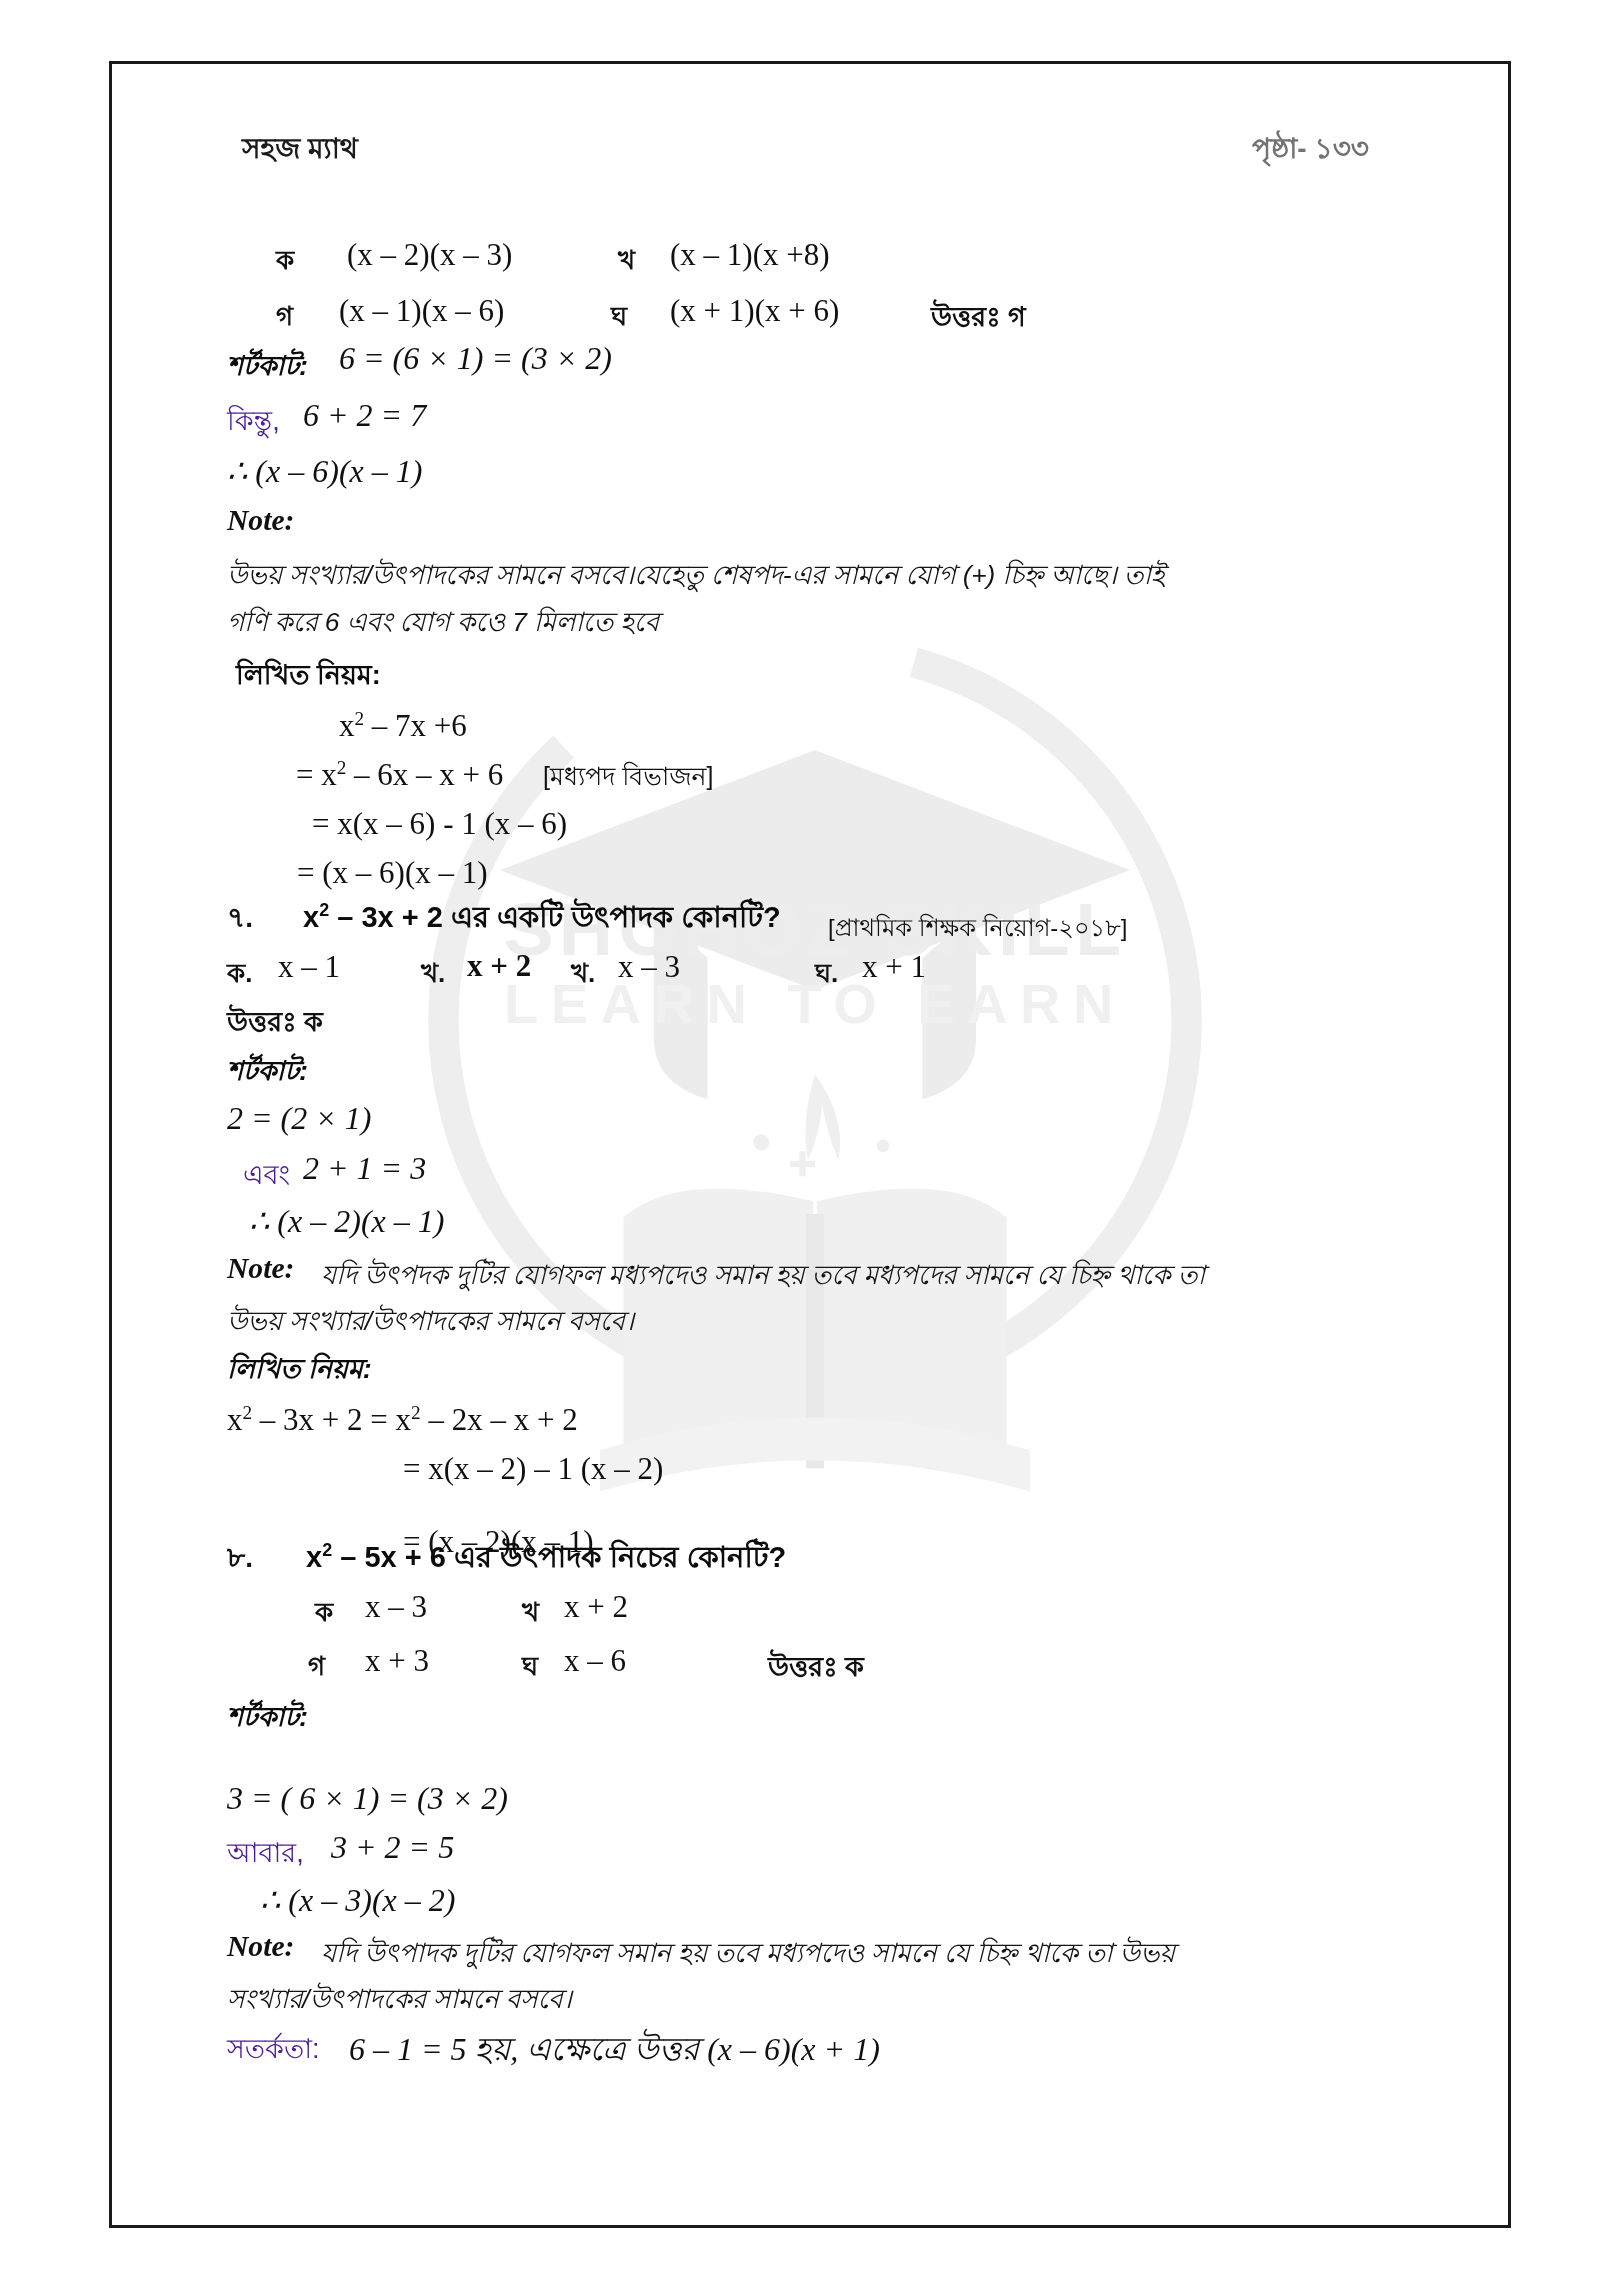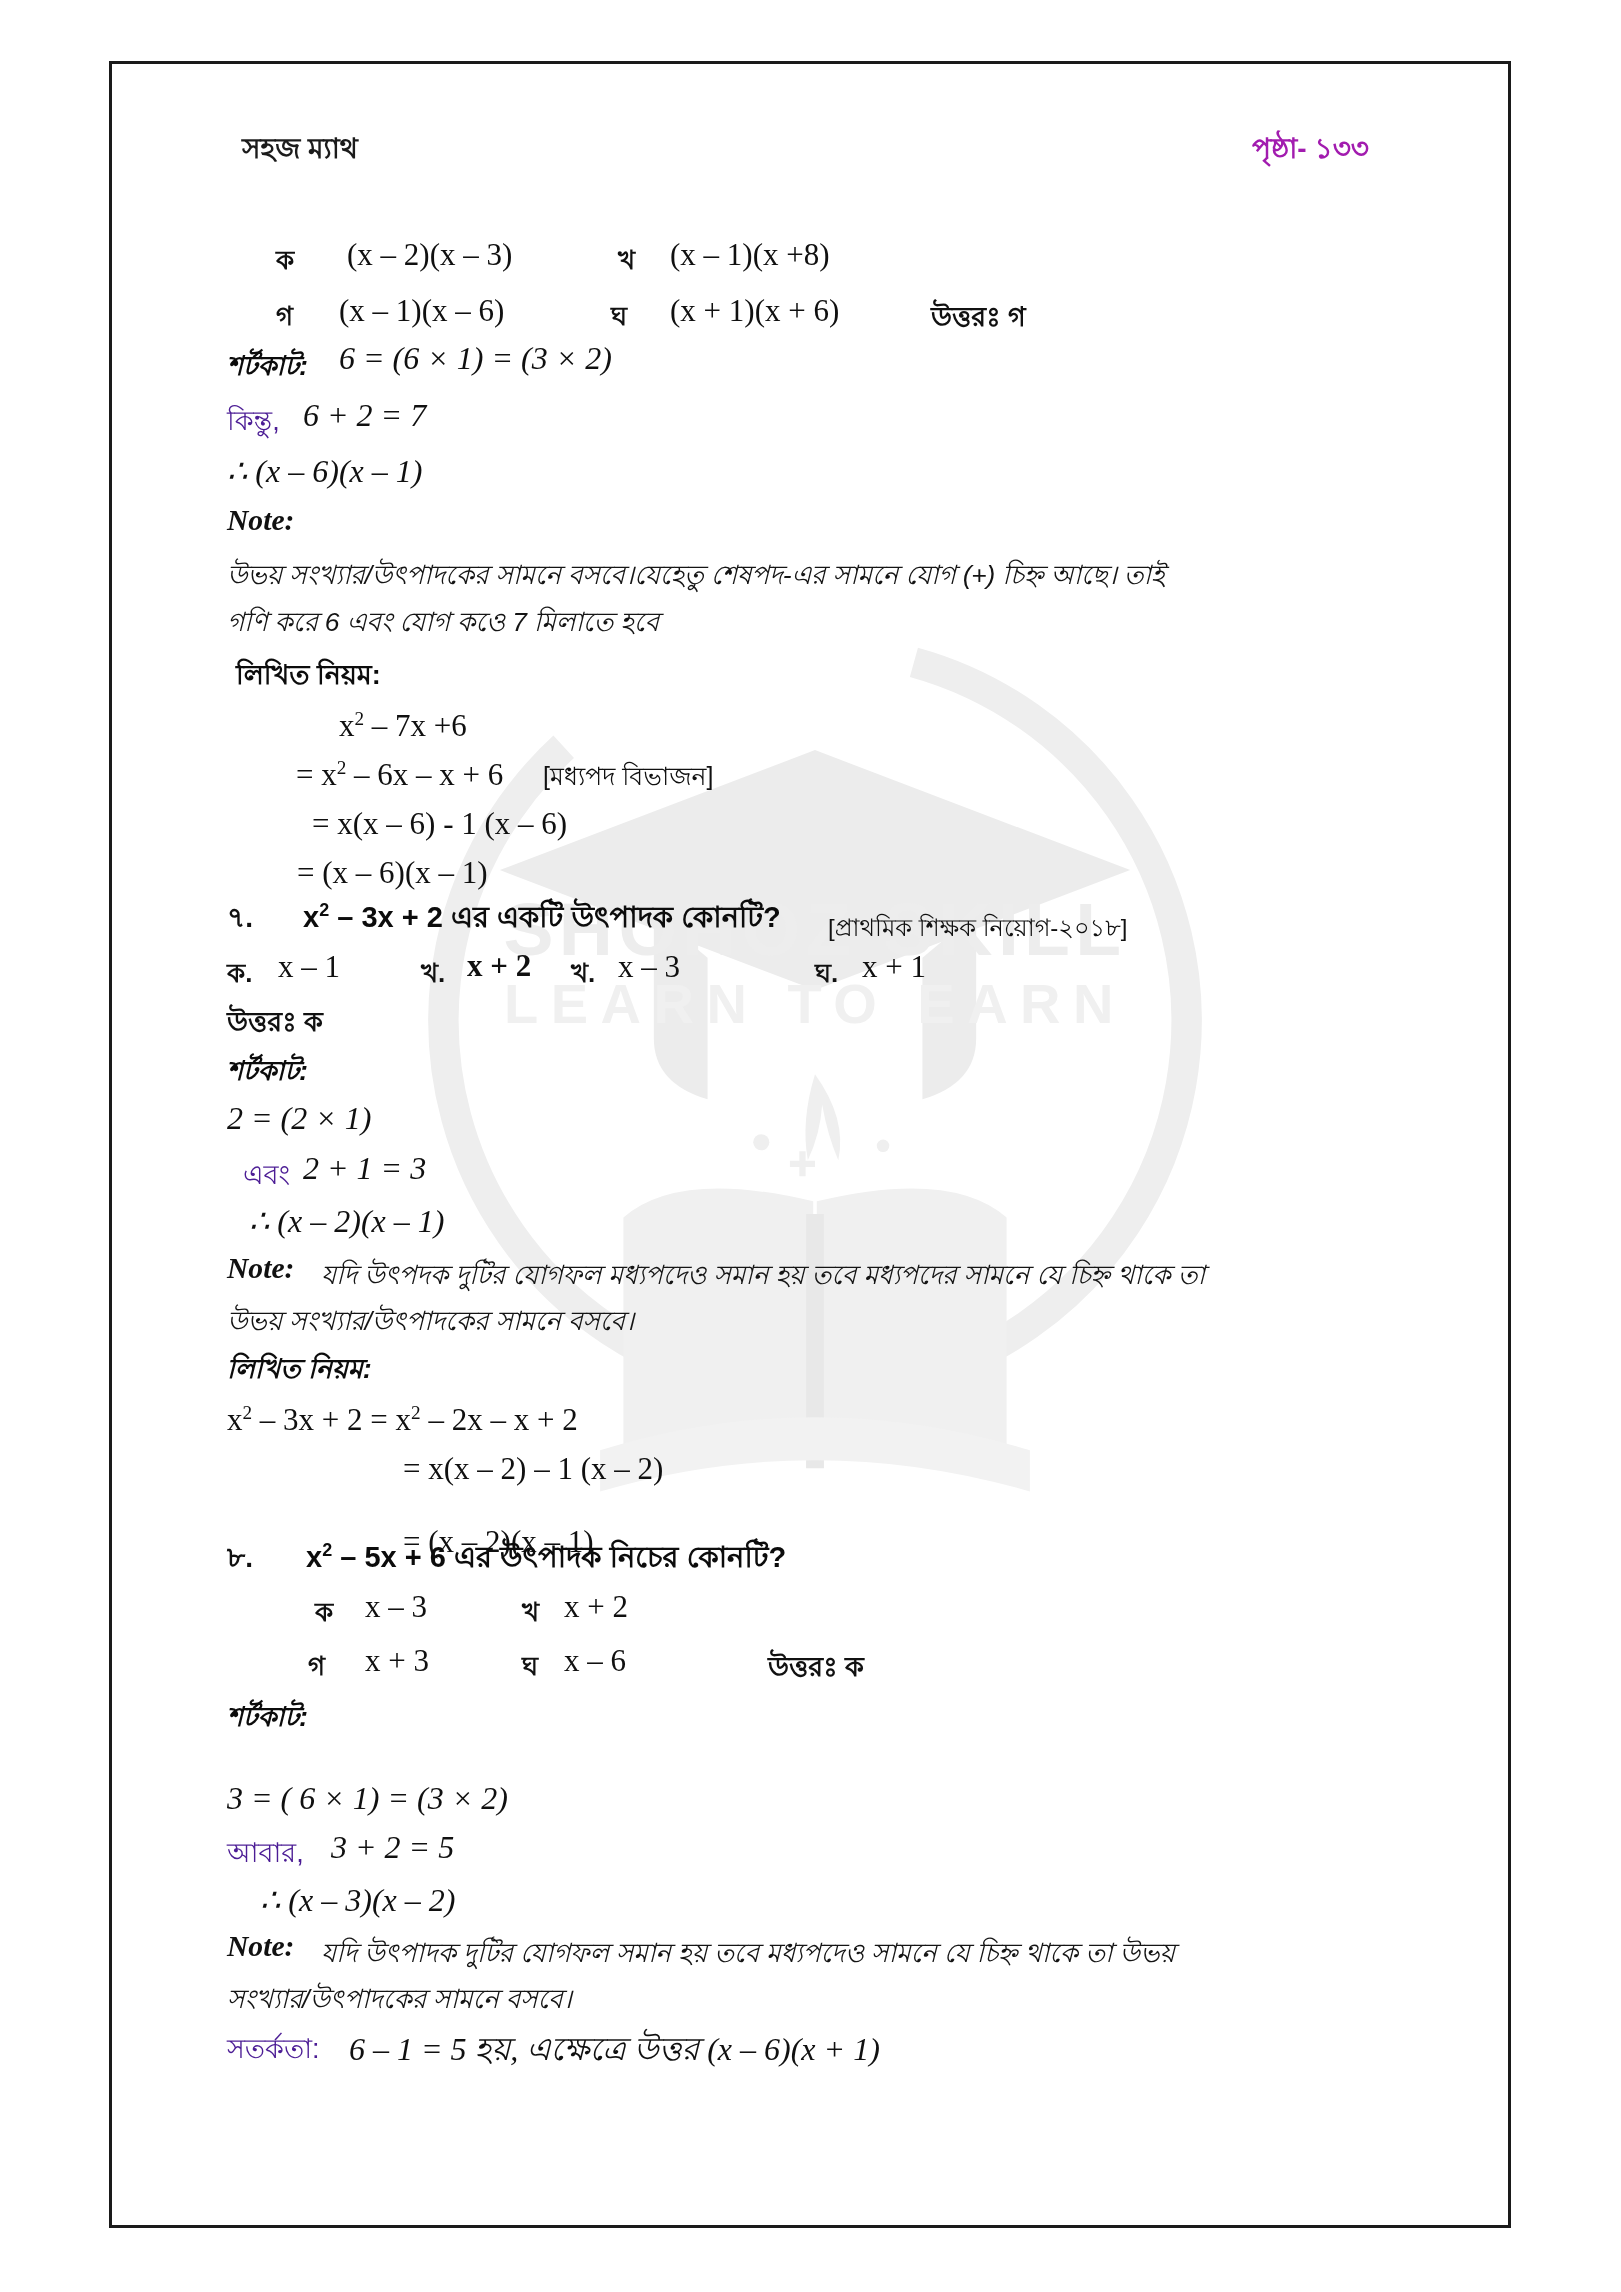--- a/index.html
+++ b/index.html
@@ -66,21 +66,21 @@
 
   
   #hdr-left {
     left: 242px; top: 127px;
     font-family: "Liberation Sans", sans-serif;
     font-size: 28px; font-weight: bold; color:#1b1b1b;
   }
   #hdr-right {
     left: 1252px; top: 127px;
     font-family: "Liberation Sans", sans-serif;
-    font-size: 28px; font-weight: bold; color:#a21caf;
+    font-size: 28px; font-weight: bold; color:#737373;
   }
 
   
   .math {
     font-family: "Liberation Serif", serif;
     font-size: 31px;
     color: #101010;
   }
   .math-i {
     font-family: "Liberation Serif", serif;

